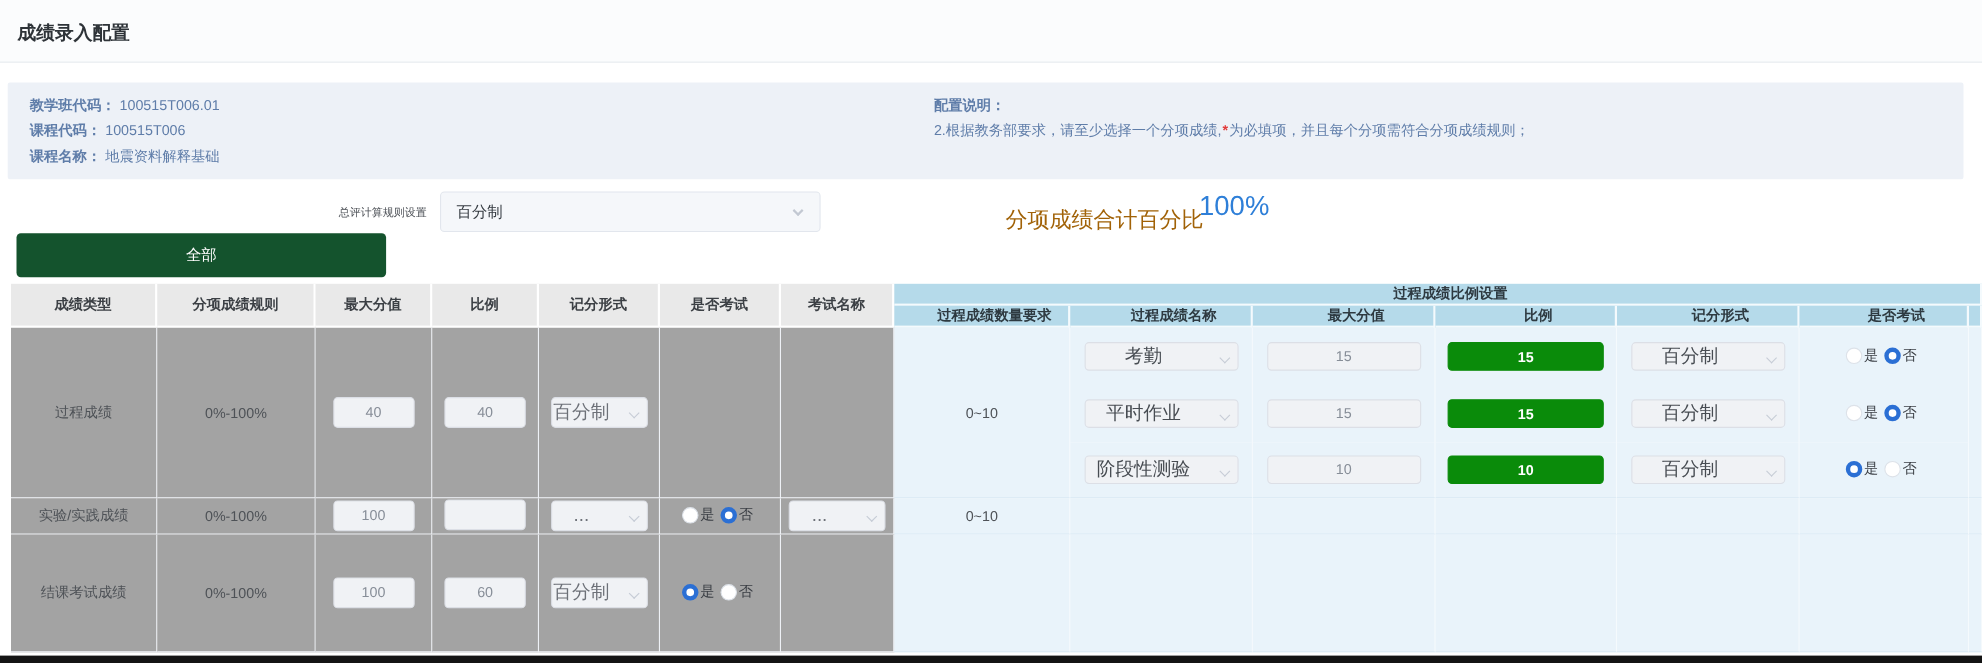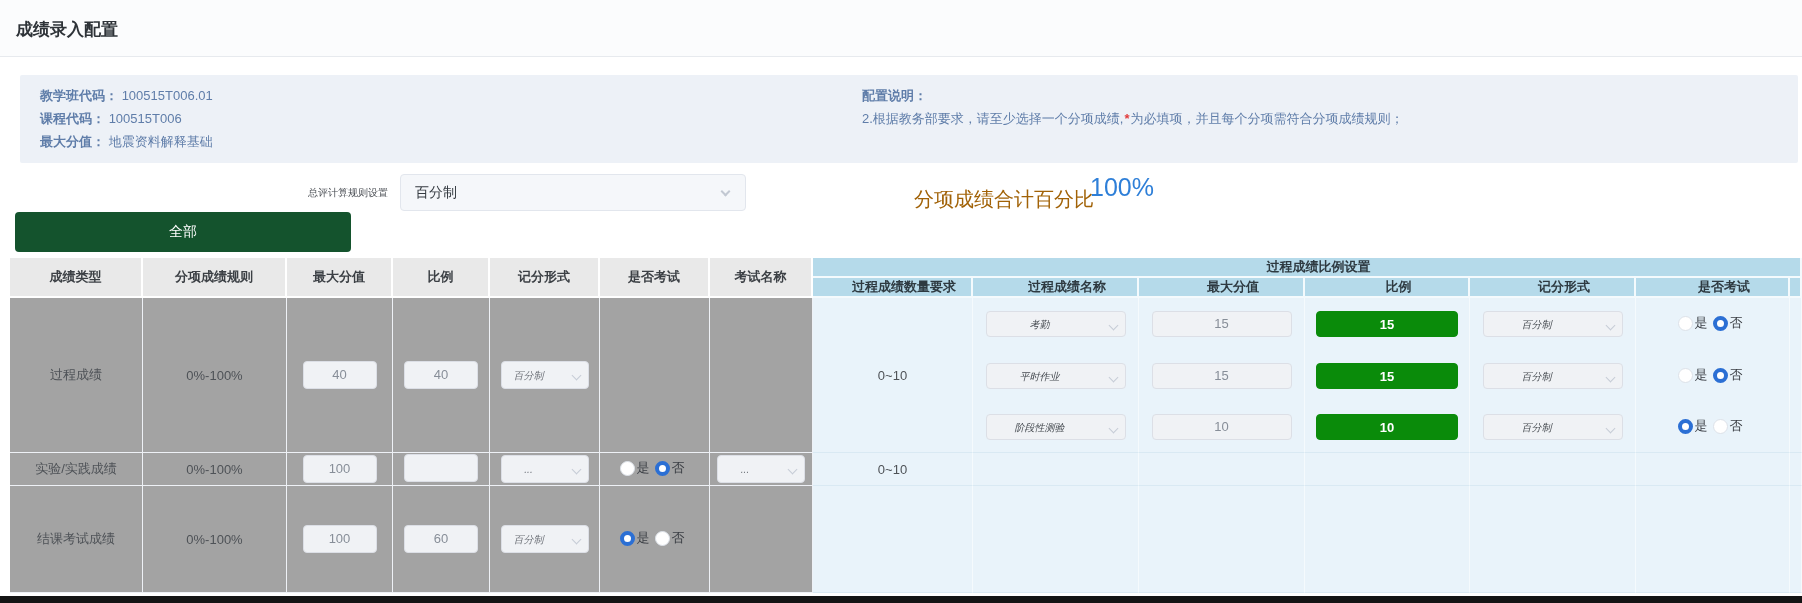--- a/index.html
+++ b/index.html
@@ -8,21 +8,21 @@
     width:1802px; height:603px; position:relative; overflow:hidden;
     background:#fff; font-family:"Liberation Sans","DejaVu Sans",sans-serif;
     color:#4e5257;
   }
   
   .titlebar { position:absolute; left:0; top:0; width:1802px; height:57px;
     background:#fbfcfd; border-bottom:1px solid #e7eaee; }
   .page-title { position:absolute; left:16px; top:18px; font-size:17px;
     font-weight:bold; color:#2e3338; }
   
-  .infobox { position:absolute; left:20px; top:75px; width:1778px; height:88px;
+  .infobox { position:absolute; left:7px; top:75px; width:1778px; height:88px;
     background:#edf1f7; border-radius:2px; }
   .info-left { position:absolute; left:20px; top:9px; font-size:13px;
     line-height:23px; color:#5f7da9; }
   .info-right { position:absolute; left:842px; top:9px; font-size:13px;
     line-height:23px; color:#5f7da9; }
   .info-label { font-weight:bold; }
   .star { color:#e23b3b; font-weight:bold; padding:0 1px; }
   
   .rule-label { position:absolute; left:180px; top:186px; width:208px;
     text-align:right; font-size:10px; color:#4b4f55; }
@@ -52,21 +52,21 @@
   td.wl { background:#a3a3a3; border-right:1px solid #eef1f6; border-bottom:1px solid #eef1f6; color:#4e5257; }
   td.bl { background:#e9f3fa; border-right:1px solid rgba(255,255,255,0.55); }
   td.rb { border-bottom:1px solid #d9e9f3; }
   
   .inp { display:inline-block; height:28px; line-height:26px; background:#f0f2f5;
     border:1px solid #dcdfe6; border-radius:4px; color:#878e98; font-size:13px; cursor:text; }
   .w74 { width:74px; }
   .sel { position:relative; display:inline-block; height:28px; line-height:26px;
     background:#f0f2f5; border:1px solid #dcdfe6; border-radius:4px; cursor:pointer; }
   .w88 { width:88px; }
-  .sel .stx { display:inline-block; width:100%; padding-right:32px; font-size:10px; color:#6d7178;font-style:italic; }
+  .sel .stx { display:inline-block; width:100%; padding-right:32px; font-size:17px; color:#6d7178; }
   .sel .chev { right:8px; top:10px; border-color:#c6ccd6; border-width:1.5px; }
   .selw { width:140px; height:26px; line-height:24px; }
   .selw .stx { color:#474c52; }
   .inpw { width:140px; height:26px; line-height:24px; }
   .green { width:142px; height:26px; line-height:26px; background:#0a8b0a;
     border-color:#0a8b0a; color:#fff; font-weight:bold; cursor:default; }
   
   .rgroup { display:inline-flex; align-items:center; white-space:nowrap; }
   .dot { display:inline-block; width:15px; height:15px; border-radius:50%;
     background:#fff; border:1px solid #dde2e9; cursor:pointer; }
@@ -85,21 +85,21 @@
 </head>
 <body>
 
 <div class="titlebar"></div>
 <div class="page-title">成绩录入配置</div>
 
 <div class="infobox">
   <div class="info-left">
     <div><span class="info-label">教学班代码：</span> <span>100515T006.01</span></div>
     <div><span class="info-label">课程代码：</span> <span>100515T006</span></div>
-    <div><span class="info-label">最大分值：</span> <span>地震资料解释基础</span></div>
+    <div><span class="info-label">课程名称：</span> <span>地震资料解释基础</span></div>
   </div>
   <div class="info-right">
     <div class="info-label">配置说明：</div>
     <div><span>2.根据教务部要求，请至少选择一个分项成绩,</span><span class="star">*</span><span>为必填项，并且每个分项需符合分项成绩规则；</span></div>
   </div>
 </div>
 
 <div class="rule-label">总评计算规则设置</div>
 <div class="rule-select">
   <span class="sel-text">百分制</span>

